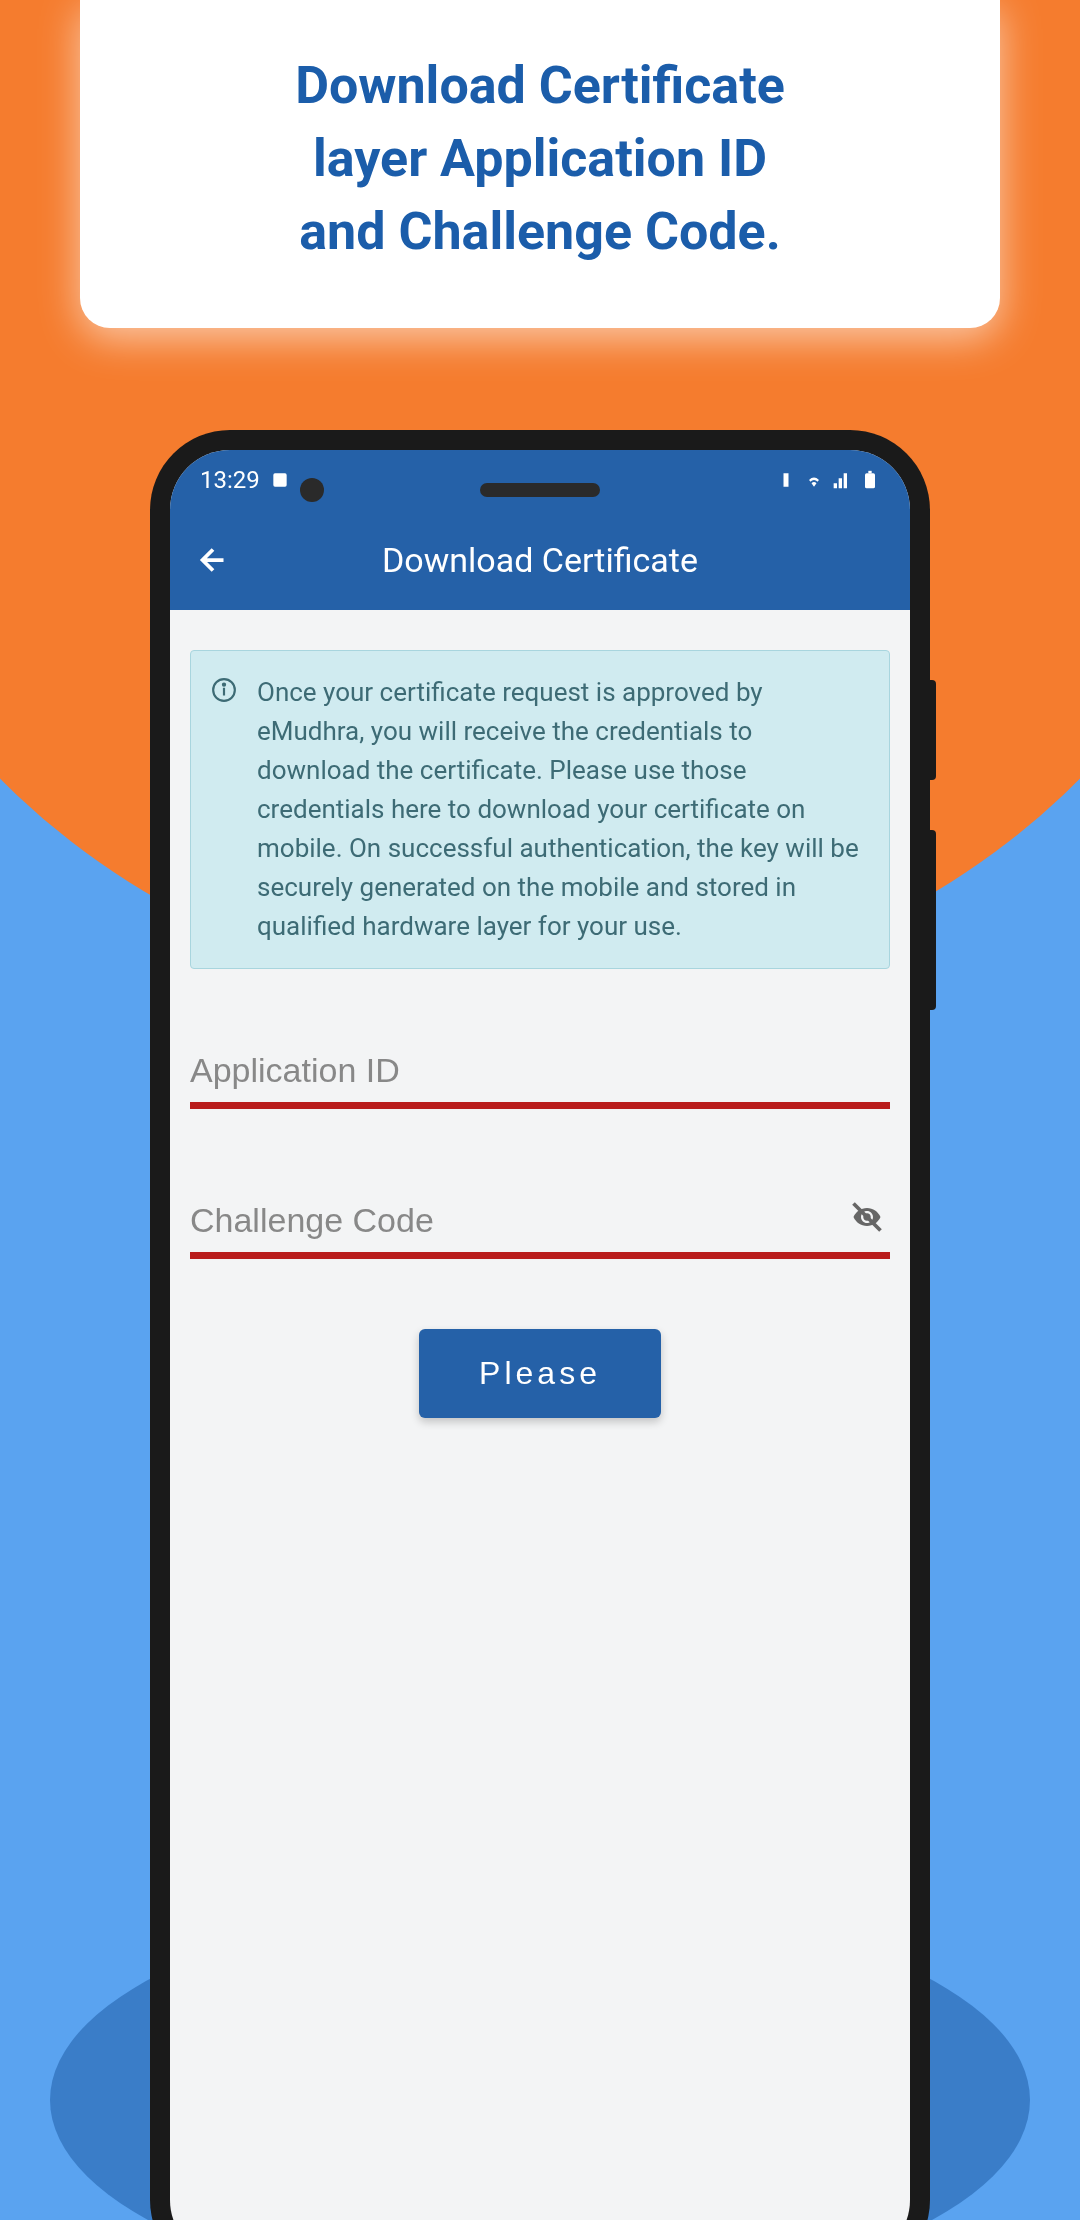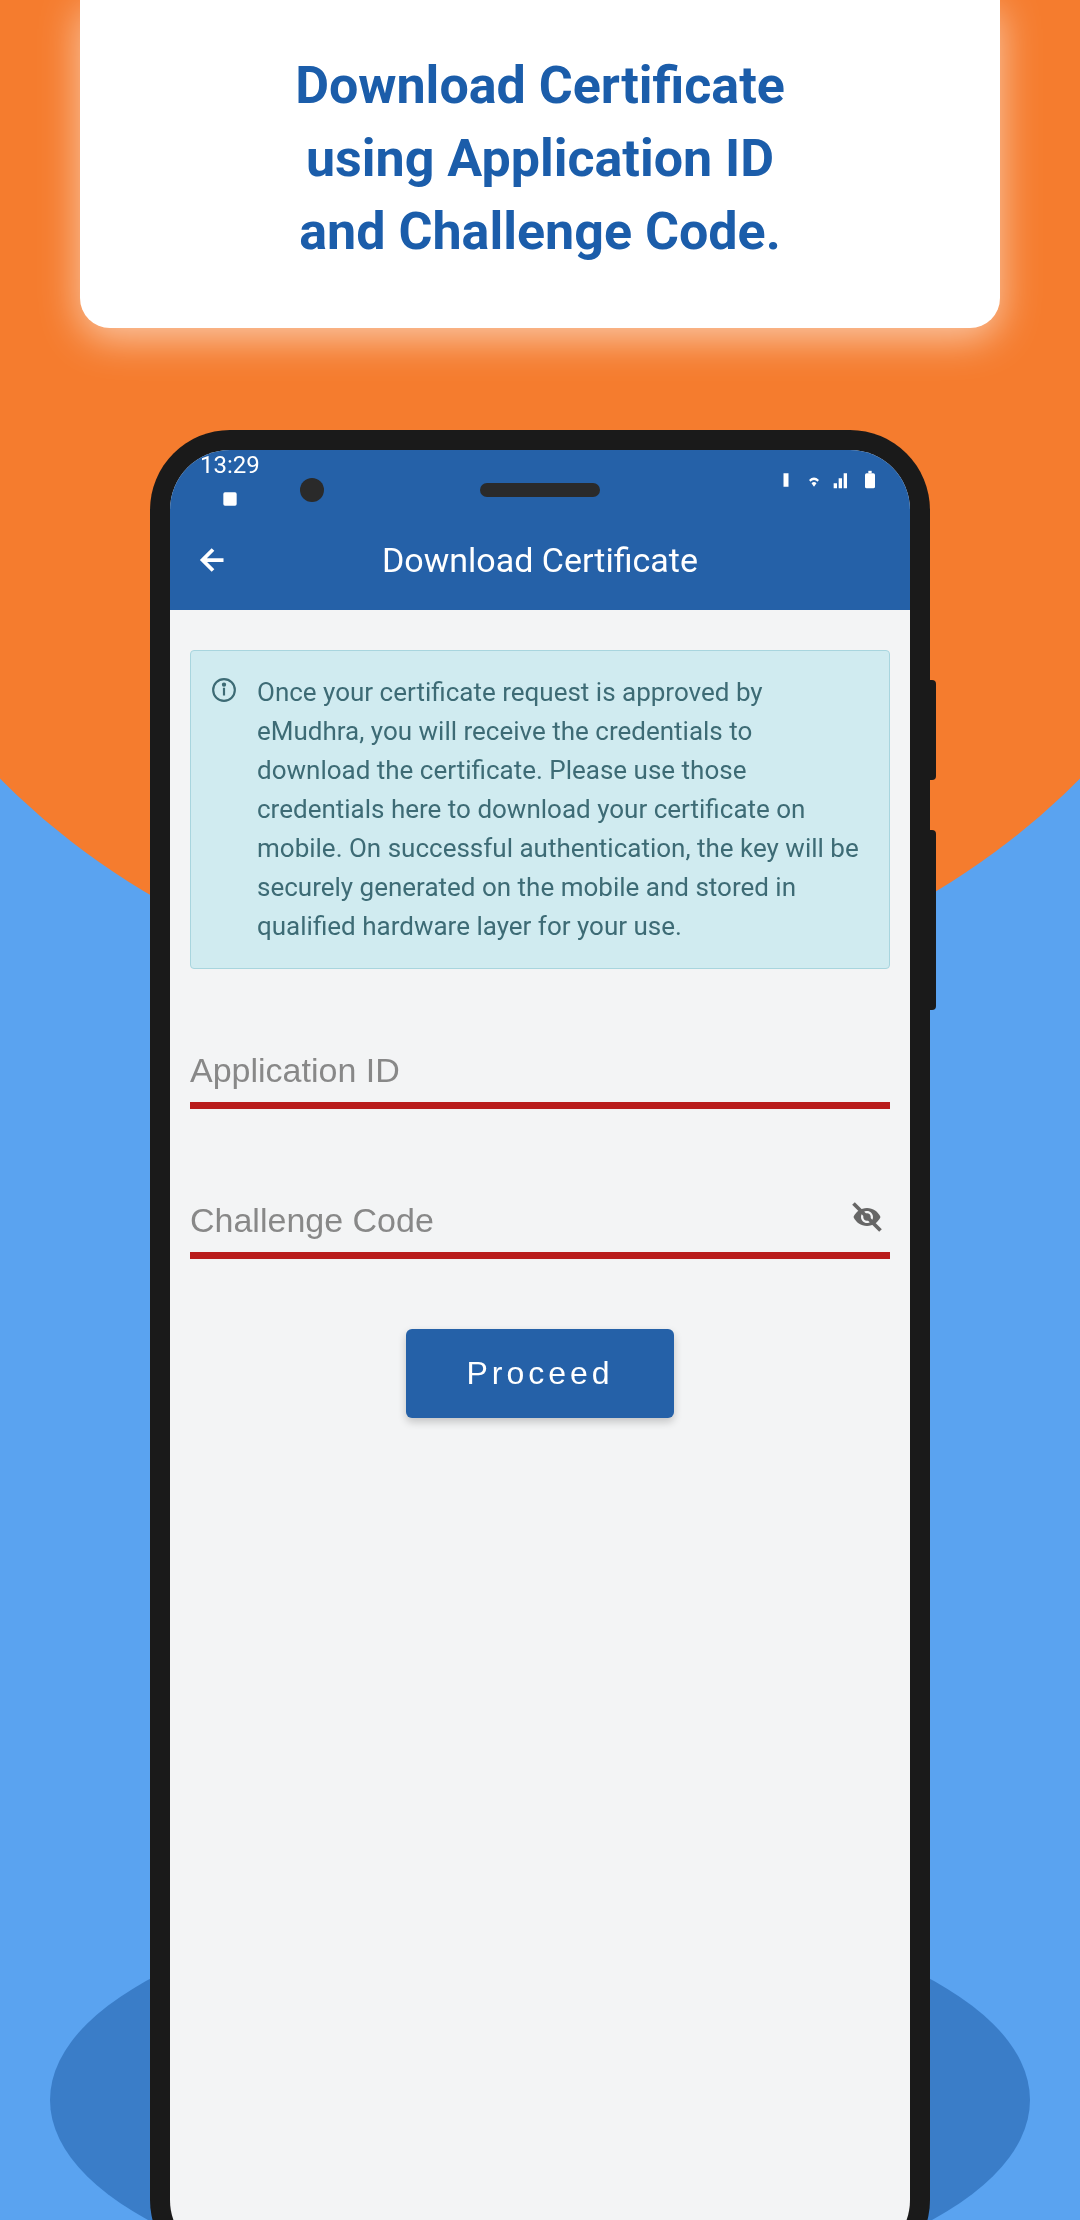--- a/index.html
+++ b/index.html
@@ -139,21 +139,20 @@
       align-items: center;
       padding: 0 30px;
       color: white;
       font-size: 24px;
     }
     
     .status-left {
       display: flex;
       align-items: center;
       gap: 10px;
-      flex-direction: column;
     }
     
     .status-right {
       display: flex;
       align-items: center;
       gap: 8px;
     }
     
     .status-icon {
       width: 20px;
@@ -259,21 +258,21 @@
     }
   </style>
 </head>
 <body>
 
 <div class="background"></div>
 
 <div class="header-card">
   <div class="header-title">
     <span>Download Certificate</span><br>
-    <span>using Application ID</span><br>
+    <span>layer Application ID</span><br>
     <span>and Challenge Code.</span>
   </div>
 </div>
 
 <div class="phone-shadow"></div>
 
 <div class="phone-frame">
   <div class="side-button-right-1"></div>
   <div class="side-button-right-2"></div>
 
@@ -329,16 +328,16 @@
       </div>
 
       <div class="input-group second">
         <input type="password" class="input-field" placeholder="Challenge Code" style="">
         <svg class="eye-icon" viewBox="0 0 24 24" fill="#666">
           <path d="M12 6c-4 0-7.5 2.5-9 6 1.5 3.5 5 6 9 6s7.5-2.5 9-6c-1.5-3.5-5-6-9-6zm0 10c-2.2 0-4-1.8-4-4s1.8-4 4-4 4 1.8 4 4-1.8 4-4 4zm0-6.5c-1.4 0-2.5 1.1-2.5 2.5s1.1 2.5 2.5 2.5 2.5-1.1 2.5-2.5-1.1-2.5-2.5-2.5z"></path>
           <line x1="3" y1="3" x2="21" y2="21" stroke="#666" stroke-width="2.5"></line>
         </svg>
       </div>
 
-      <button class="proceed-button">Proceed</button>
+      <button class="proceed-button">Please</button>
     </div>
   </div>
 </div>
 
 </body></html>

